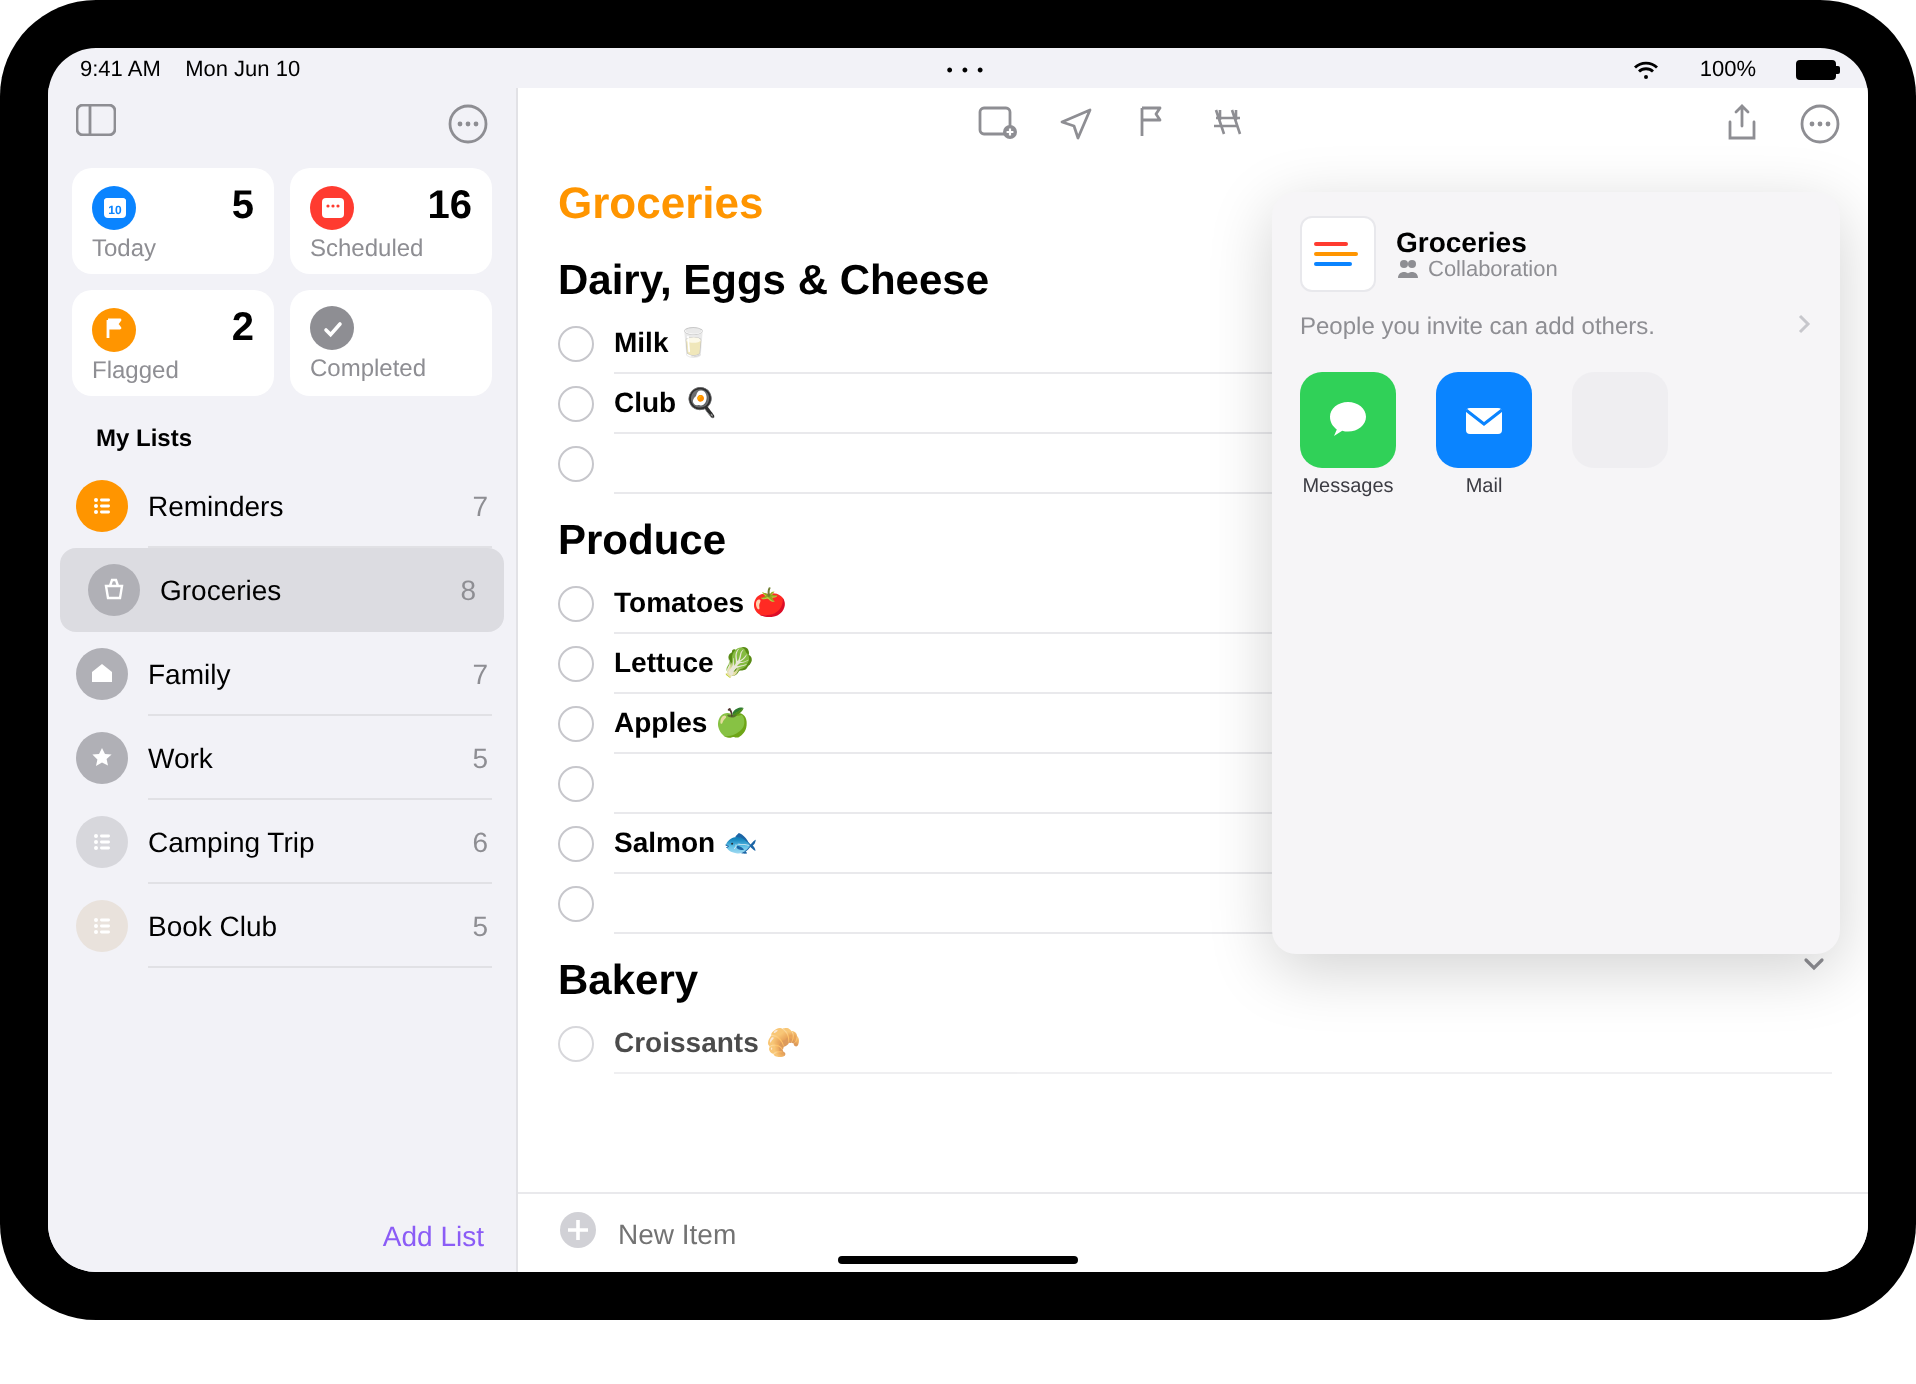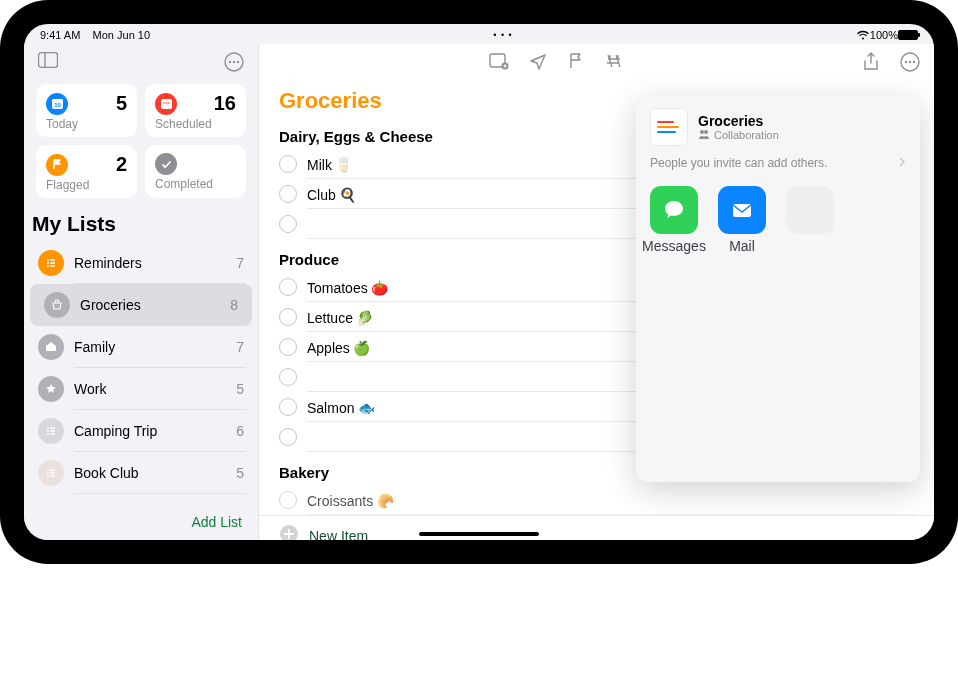--- a/index.html
+++ b/index.html
@@ -1,77 +1,77 @@
 <!DOCTYPE html>
 <html><head>
 <meta charset="utf-8">
 <style>
   * { box-sizing: border-box; margin: 0; padding: 0; font-family: -apple-system, BlinkMacSystemFont, "Helvetica Neue", sans-serif; }
   body { background: #fff; width: 958px; height: 692px; overflow: hidden; }
-  .device { width: 958px; height: 564px; background: #000; border-radius: 48px; padding: 24px; position: relative; }
+  .device { width: 958px; height: 660px; background: #000; border-radius: 48px; padding: 24px; position: relative; }
   .screen { width: 100%; height: 100%; background: #f2f2f7; border-radius: 24px; overflow: hidden; display: flex; flex-direction: column; position: relative; }
 
   .statusbar { display: flex; justify-content: space-between; align-items: center; padding: 4px 16px 2px; font-size: 11px; color: #000; font-weight: 500; height: 20px; }
-  .statusbar .sb-right { display: flex; align-items: center; gap: 0; }
+  .statusbar .sb-right { display: flex; align-items: center; gap: 20px; }
   .statusbar .dots { font-size: 9px; letter-spacing: 1px; }
   .batt { display: inline-block; width: 20px; height: 10px; border: 1px solid #000; border-radius: 2px; position: relative; background: #000; }
   .batt::after { content: ""; position: absolute; right: -3px; top: 2px; width: 2px; height: 4px; background: #000; border-radius: 0 1px 1px 0; }
 
   .appwrap { flex: 1; display: flex; overflow: hidden; }
 
   
   .sidebar { width: 235px; background: #f2f2f7; display: flex; flex-direction: column; border-right: 1px solid #e2e2e6; }
   .sb-toolbar { display: flex; justify-content: space-between; padding: 8px 14px; }
   .sb-toolbar svg { display: block; }
 
   .smart-grid { display: grid; grid-template-columns: 1fr 1fr; gap: 8px; padding: 4px 12px 0; }
   .smart-card { background: #fff; border-radius: 10px; padding: 8px 10px 6px; display: flex; flex-direction: column; gap: 2px; }
   .smart-card .top { display: flex; justify-content: space-between; align-items: center; }
   .smart-card .icon { width: 22px; height: 22px; border-radius: 50%; display: flex; align-items: center; justify-content: center; }
   .smart-card .count { font-size: 20px; font-weight: 700; color: #000; }
   .smart-card .label { font-size: 12px; color: #8e8e93; }
 
-  .mylists-h { font-size: 21px; font-weight: 700; color: #000; padding: 14px 8px 6px; }
+  .mylists-h { font-size: 12px; font-weight: 700; color: #000; padding: 14px 24px 6px; }
   .listrow { display: flex; align-items: center; gap: 10px; padding: 8px 14px; font-size: 14px; position: relative; }
   .listrow .rowicon { width: 26px; height: 26px; border-radius: 50%; display: flex; align-items: center; justify-content: center; flex-shrink: 0; }
   .listrow .rowlabel { flex: 1; color: #000; }
   .listrow .rowcount { color: #8e8e93; font-size: 14px; }
   .listrow::after { content: ""; position: absolute; left: 50px; right: 12px; bottom: 0; height: 1px; background: #e1e1e5; }
   .listrow.selected { background: #dcdce1; border-radius: 8px; margin: 0 6px; }
   .listrow.selected::after { display: none; }
 
-  .sb-footer { margin-top: auto; text-align: right; padding: 10px 16px; font-size: 14px; color: #15803d; }
+  .sb-footer { margin-top: auto; text-align: right; padding: 10px 16px; font-size: 14px; color: #8b5cf6; }
 
   
   .main { flex: 1; background: #fff; display: flex; flex-direction: column; position: relative; }
   .main-toolbar { display: flex; padding: 8px 14px; gap: 24px; }
   .main-toolbar .spacer { flex: 1; }
   .tb-grp { display: flex; gap: 20px; }
 
   .listtitle { font-size: 22px; font-weight: 700; padding: 4px 20px 2px; }
-  .section-h { font-size: 15px; font-weight: 700; color: #000; padding: 12px 20px 4px; }
-  .task { display: flex; align-items: flex-end; gap: 10px; padding: 6px 20px; font-size: 14px; position: relative; }
+  .section-h { font-size: 21px; font-weight: 700; color: #000; padding: 12px 20px 4px; }
+  .task { display: flex; align-items: flex-start; gap: 10px; padding: 6px 20px; font-size: 14px; position: relative; font-weight: bold; }
   .task::after { content: ""; position: absolute; left: 48px; right: 18px; bottom: 0; height: 1px; background: #e9e9ec; }
   .circle { width: 18px; height: 18px; border: 1.5px solid #c7c7cc; border-radius: 50%; flex-shrink: 0; }
-  .newitem { display: flex; align-items: center; gap: 10px; padding: 8px 20px; color: #14532d; font-size: 14px; border-top: 1px solid #e9e9ec; margin-top: auto; }
+  .newitem { display: flex; align-items: center; gap: 10px; padding: 8px 20px; color: #737373; font-size: 14px; border-top: 1px solid #e9e9ec; margin-top: auto; }
 
   .accent-orange { color: #ff9500; }
 
   
   .share { position: absolute; top: 52px; right: 14px; width: 284px; background: #f6f5f7; border-radius: 12px; box-shadow: 0 8px 32px rgba(0,0,0,0.18); overflow: hidden; padding-bottom: 220px; }
   .share-head { display: flex; gap: 10px; padding: 12px 14px 8px; align-items: center; }
   .share-thumb { width: 38px; height: 38px; background: #fff; border-radius: 6px; border: 1px solid #e8e8ec; display: flex; flex-direction: column; justify-content: center; gap: 3px; padding: 6px; }
   .share-thumb .ln { height: 2px; border-radius: 1px; }
   .share-title { font-size: 14px; font-weight: 600; color: #000; }
   .share-sub { font-size: 11px; color: #8e8e93; display: flex; align-items: center; gap: 4px; justify-content: space-between; }
   .share-note { font-size: 12px; color: #8e8e93; padding: 2px 14px 8px; display: flex; align-items: flex-end; justify-content: space-between; }
   .share-apps { display: flex; gap: 12px; padding: 8px 10px; overflow: hidden; }
   .share-app { display: flex; flex-direction: column; align-items: center; gap: 4px; width: 56px; }
   .share-app .appicon { width: 48px; height: 48px; border-radius: 11px; display: flex; align-items: center; justify-content: center; }
-  .share-app .applabel { font-size: 14px; color: #3c3c43; }
+  .share-app .applabel { font-size: 10px; color: #3c3c43; }
 
   .bottom-section-chevron { position: absolute; right: 20px; top: 8px; }
 
   .homebar { position: absolute; left: 50%; bottom: 4px; transform: translateX(-50%); width: 120px; height: 4px; background: #000; border-radius: 2px; }
 
   svg { pointer-events: none; }
 </style>
 </head>
 <body>
 

